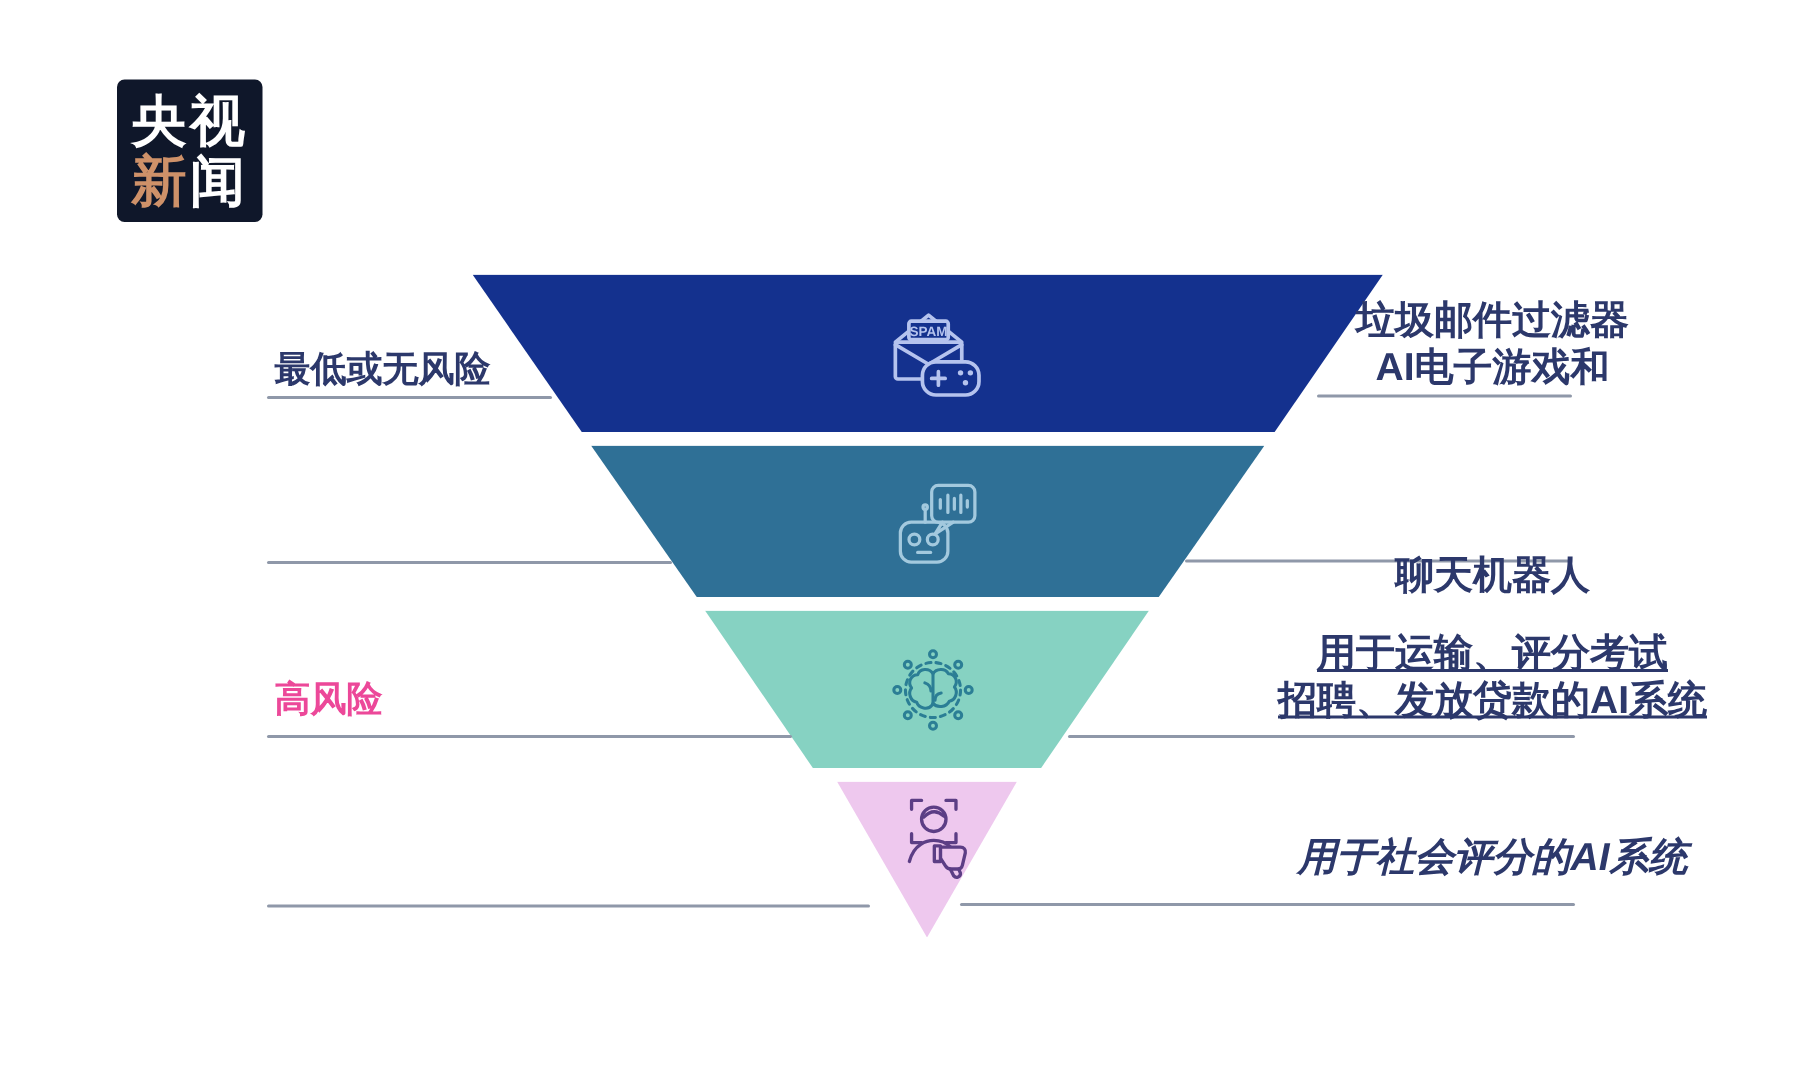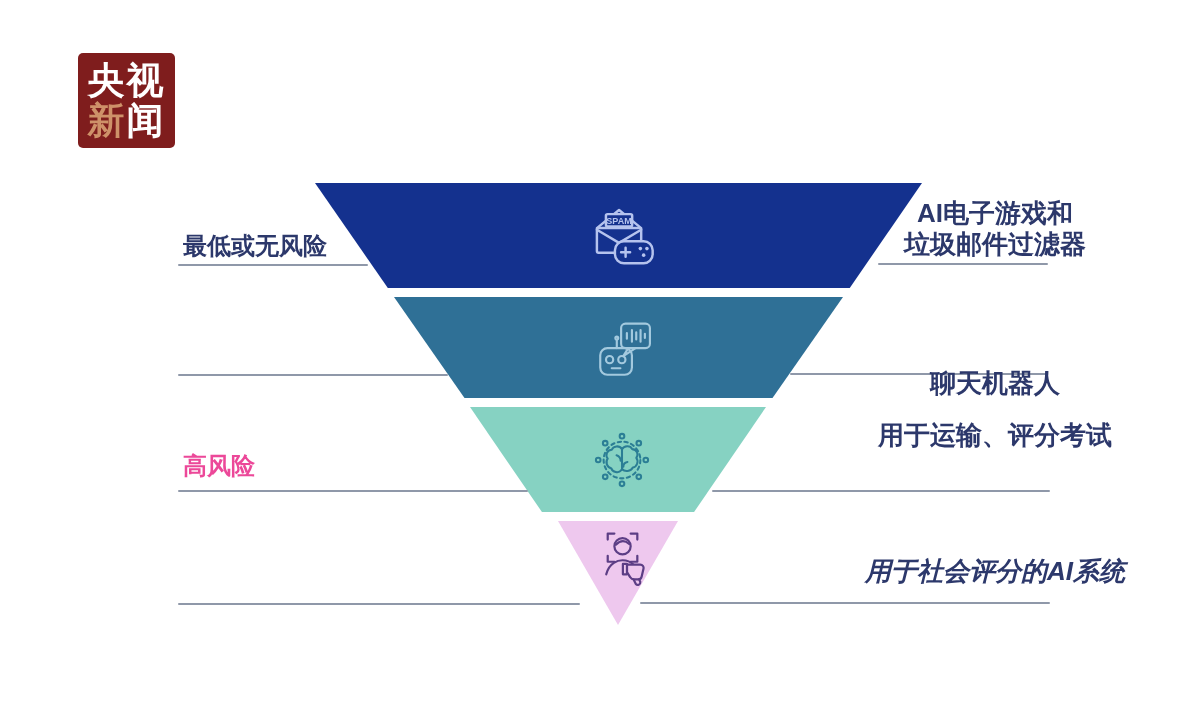--- a/index.html
+++ b/index.html
@@ -41,29 +41,29 @@
   .rl-4{left:640px;top:602px;width:410px;}
   
   .llabel{position:absolute;left:183px;font-size:24px;font-weight:700;white-space:nowrap;}
   .l-1{top:230px;}
   .l-2{top:340px;}
   .l-3{top:450px;}
   .l-4{top:558px;}
   .rlabel{position:absolute;left:820px;width:350px;text-align:center;font-size:26px;font-weight:700;line-height:31px;}
   .r-1{top:198px;}
   .r-2{top:340px;margin-top:28px;}
-  .r-3{top:420px;}
+  .r-3{top:420px;text-decoration:underline;}
   .r-4{top:556px;font-style:italic;}
 </style>
 </head>
 <body>
 
 <div class="canvas">
 
-  <div class="logo" style="background: #7f1d1d;">
+  <div class="logo" style="background: #0f172a;">
     <div class="logo-row" style="color: rgb(255, 255, 255);">央视</div>
     <div class="logo-row">
       <span style="color: rgb(206, 145, 105);">新</span><span style="color: rgb(255, 255, 255);">闻</span>
     </div>
   </div>
 
   <div class="band band-1" style="background: rgb(20, 49, 142);"></div>
   <div class="band band-2" style="background: rgb(47, 112, 150);"></div>
   <div class="band band-3" style="background: rgb(134, 210, 194);"></div>
   <div class="band band-4" style="background: rgb(238, 200, 238);"></div>
@@ -132,26 +132,27 @@
   <div class="cline rl-2" style="background: rgb(143, 152, 169);"></div>
   <div class="cline ll-3" style="background: rgb(143, 152, 169);"></div>
   <div class="cline rl-3" style="background: rgb(143, 152, 169);"></div>
   <div class="cline ll-4" style="background: rgb(143, 152, 169);"></div>
   <div class="cline rl-4" style="background: rgb(143, 152, 169);"></div>
 
   <div class="llabel l-1" style="color: rgb(44, 56, 107);">最低或无风险</div>
   <div class="llabel l-3" style="color: #ec4899;">高风险</div>
 
   <div class="rlabel r-1" style="color: rgb(44, 56, 107);">
+    <div>垃圾邮件过滤器</div>
     <div>AI电子游戏和</div>
-    <div>垃圾邮件过滤器</div>
   </div>
   <div class="rlabel r-2" style="color: rgb(44, 56, 107);">
     <div>聊天机器人</div>
   </div>
   <div class="rlabel r-3" style="color: rgb(44, 56, 107);">
     <div>用于运输、评分考试</div>
+    <div>招聘、发放贷款的AI系统</div>
   </div>
   <div class="rlabel r-4" style="color: rgb(44, 56, 107);">
     <div>用于社会评分的AI系统</div>
   </div>
 
 </div>
 
 </body></html>

